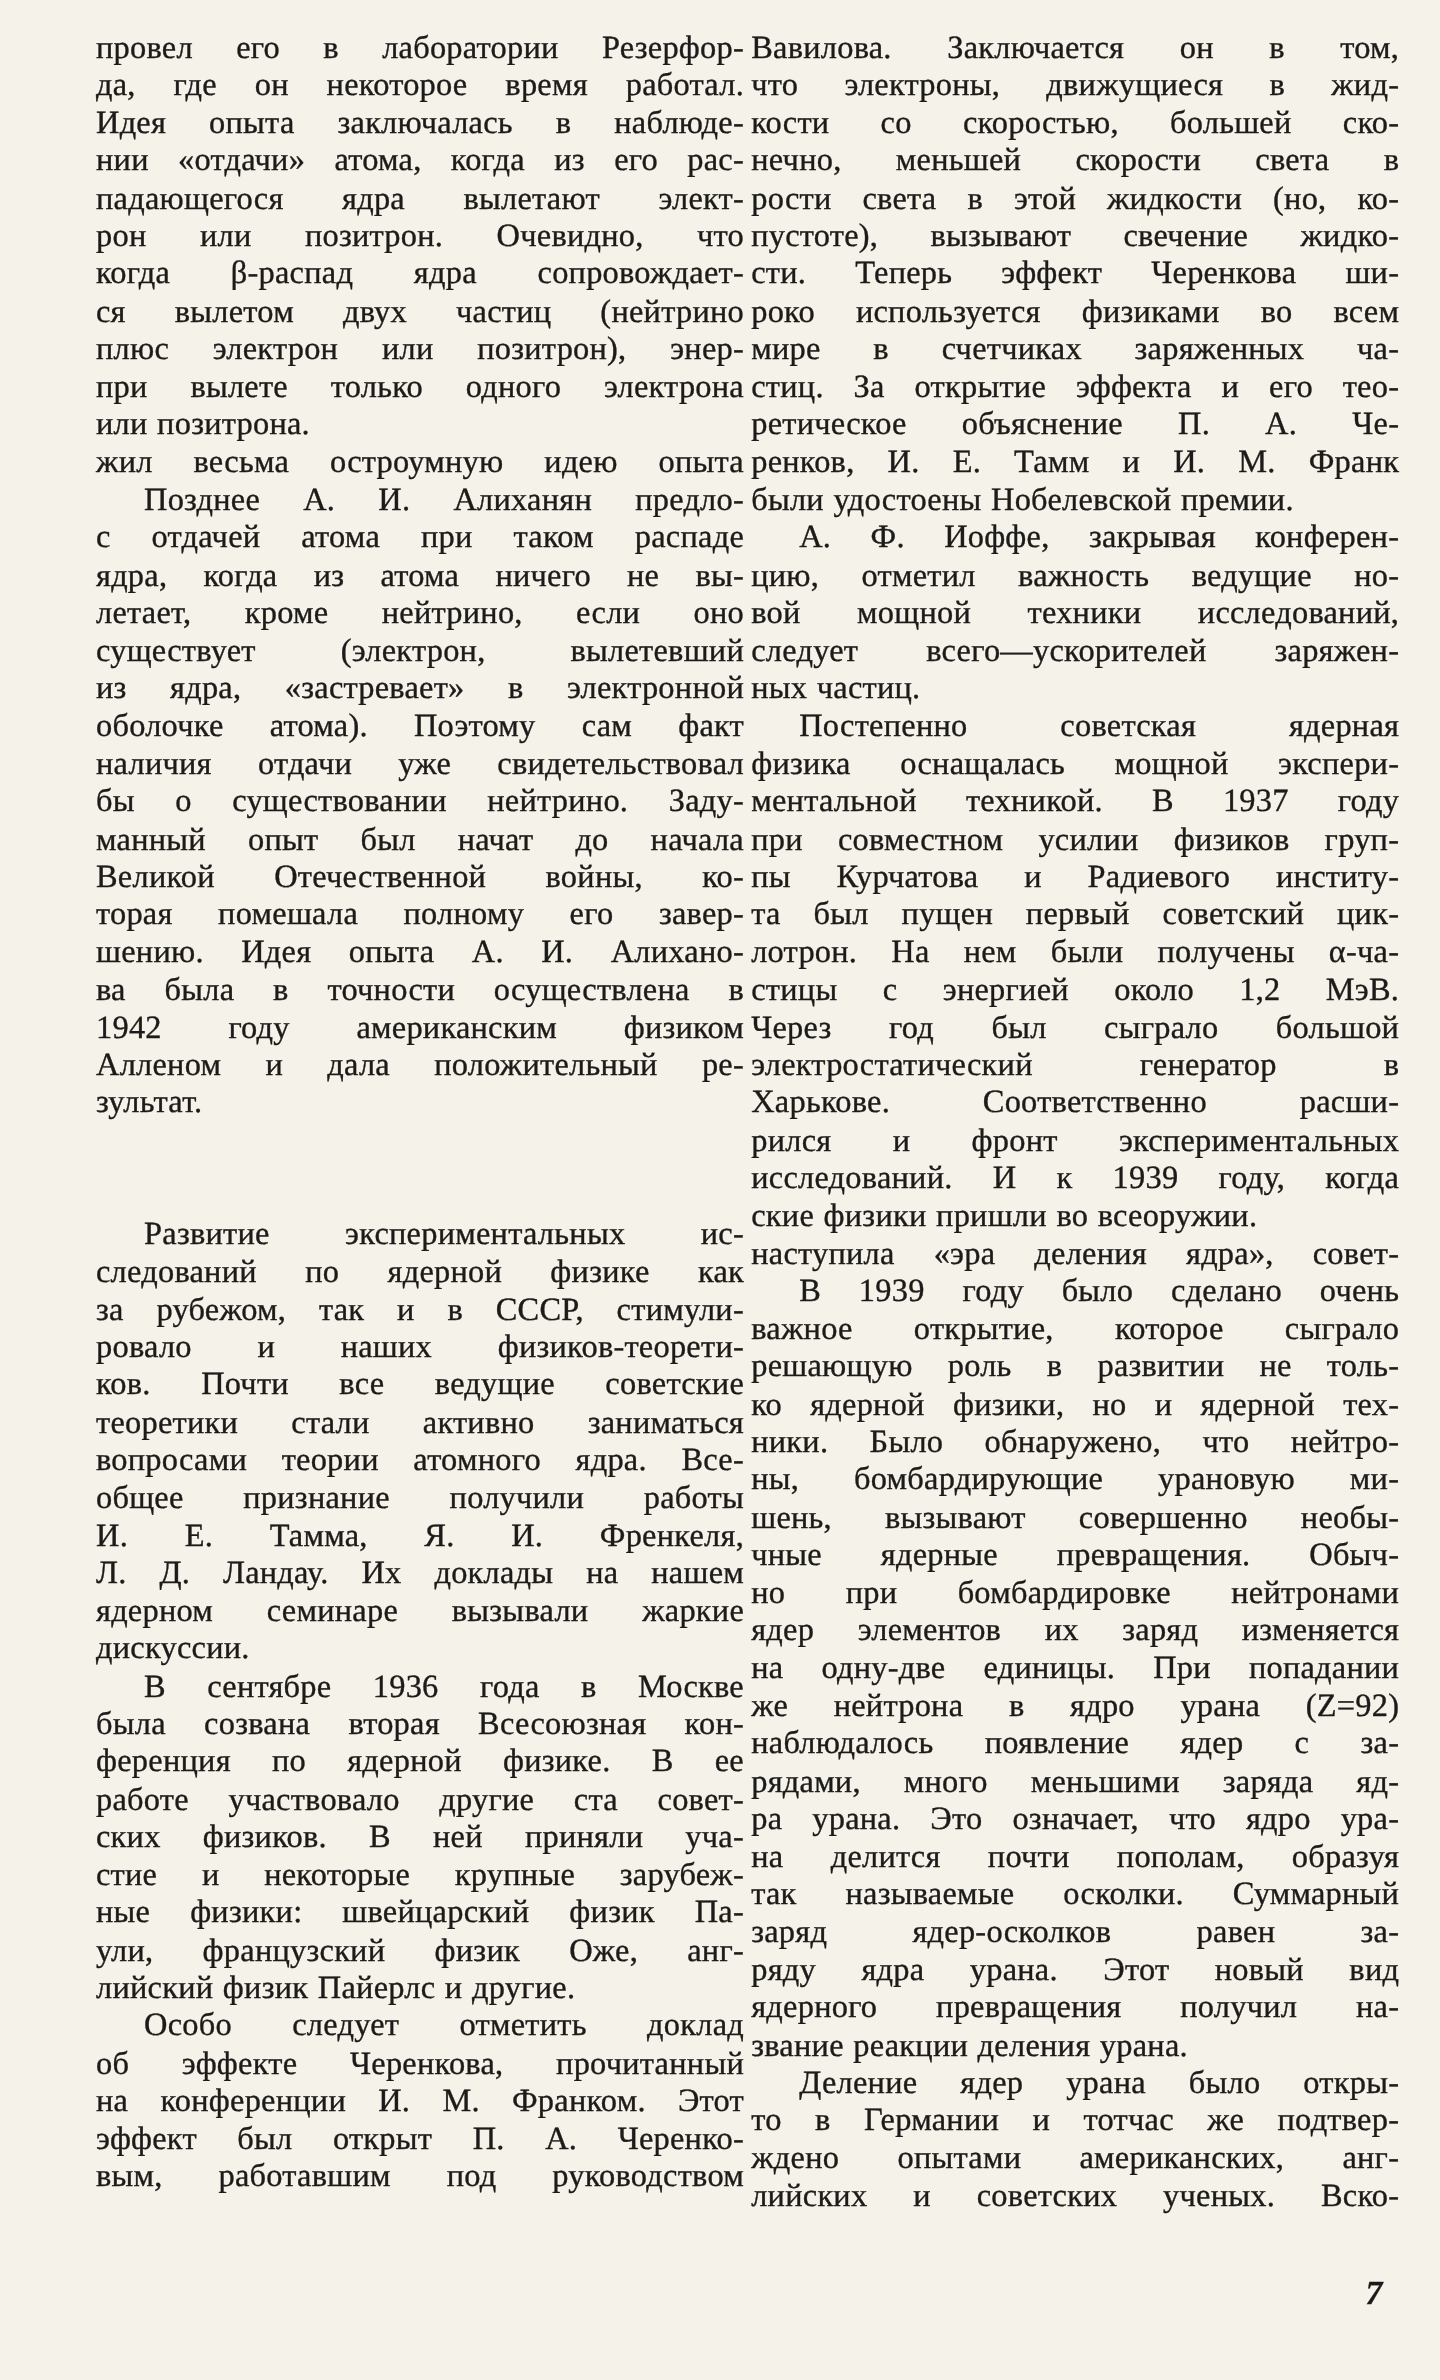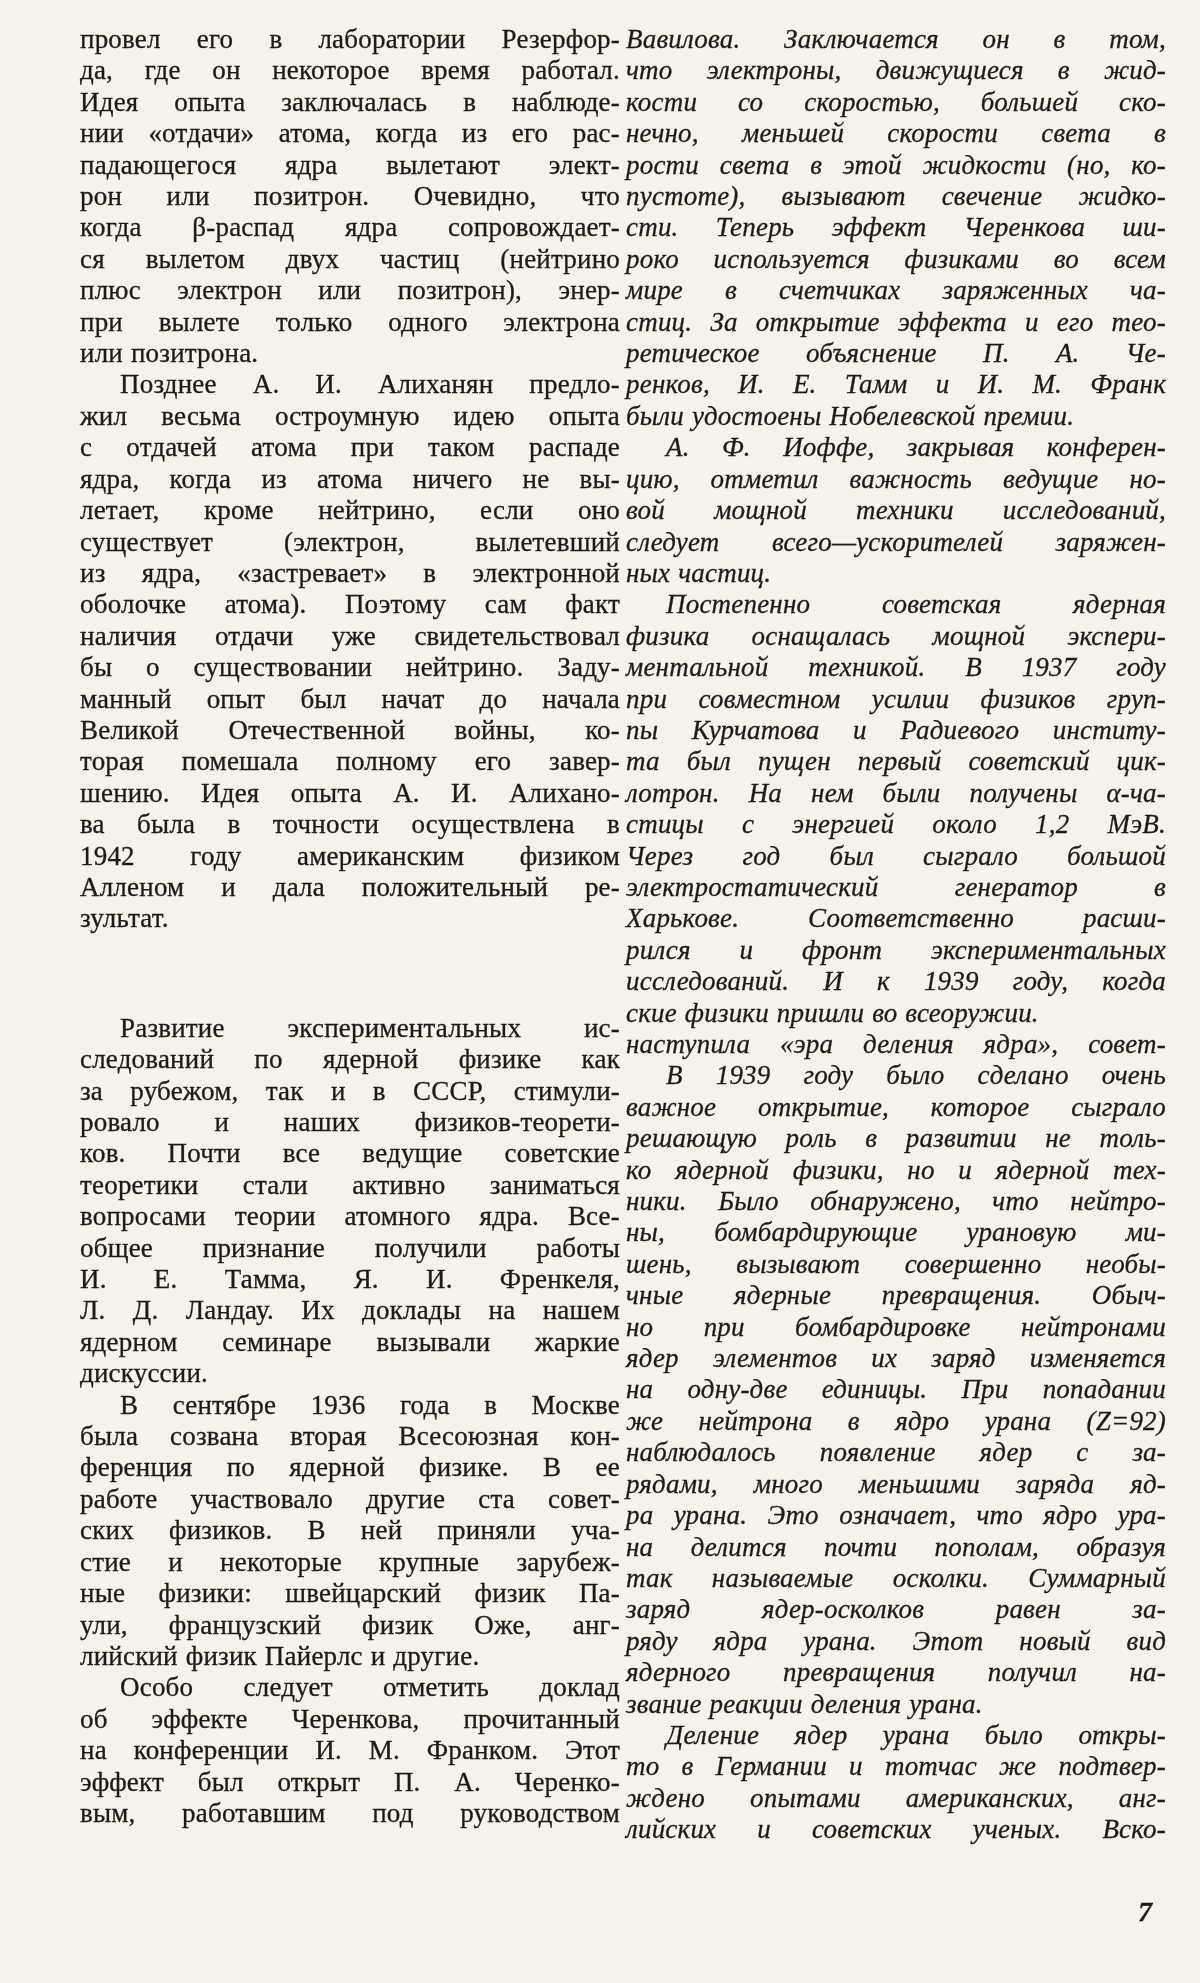--- a/index.html
+++ b/index.html
@@ -23,21 +23,21 @@
     font-family: "Liberation Serif", "DejaVu Serif", serif;
     font-size: 27px;
     -webkit-text-stroke: 0.3px currentColor;
     letter-spacing: 0.2px;
   }
   .column {
     position: absolute;
     top: 24px;
   }
   .col-1 { left: 32px;  width: 540px; margin-left: 48px; }
-  .col-2 { left: 626px; width: 540px; font-style: italic; }
+  .col-2 { left: 626px; width: 540px; }
   .paragraph { margin: 0; }
   .paragraph.section-break { margin-top: 78px; }
   .line {
     line-height: 31.4px;
     text-align: justify;
     text-align-last: justify;
     word-spacing: 1px;
   }
   .line.indent { text-indent: 40px; }
   .line.last { text-align-last: left; }
@@ -62,22 +62,22 @@
         <div class="line">нии «отдачи» атома, когда из его рас-</div>
         <div class="line">падающегося ядра вылетают элект-</div>
         <div class="line">рон или позитрон. Очевидно, что</div>
         <div class="line">когда β-распад ядра сопровождает-</div>
         <div class="line">ся вылетом двух частиц (нейтрино</div>
         <div class="line">плюс электрон или позитрон), энер-</div>
         <div class="line">при вылете только одного электрона</div>
         <div class="line last">или позитрона.</div>
       </div>
       <div class="paragraph">
+        <div class="line">жил весьма остроумную идею опыта</div>
         <div class="line indent">Позднее А. И. Алиханян предло-</div>
-        <div class="line">жил весьма остроумную идею опыта</div>
         <div class="line">с отдачей атома при таком распаде</div>
         <div class="line">ядра, когда из атома ничего не вы-</div>
         <div class="line">летает, кроме нейтрино, если оно</div>
         <div class="line">существует (электрон, вылетевший</div>
         <div class="line">из ядра, «застревает» в электронной</div>
         <div class="line">оболочке атома). Поэтому сам факт</div>
         <div class="line">наличия отдачи уже свидетельствовал</div>
         <div class="line">бы о существовании нейтрино. Заду-</div>
         <div class="line">манный опыт был начат до начала</div>
         <div class="line">Великой Отечественной войны, ко-</div>

